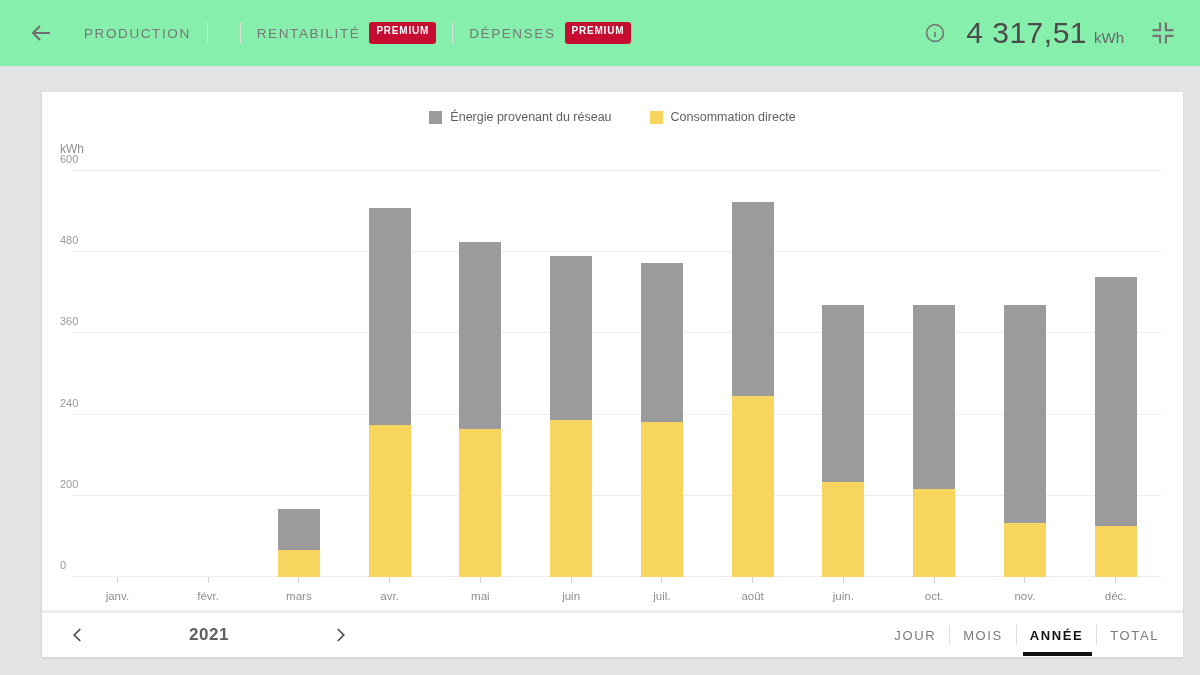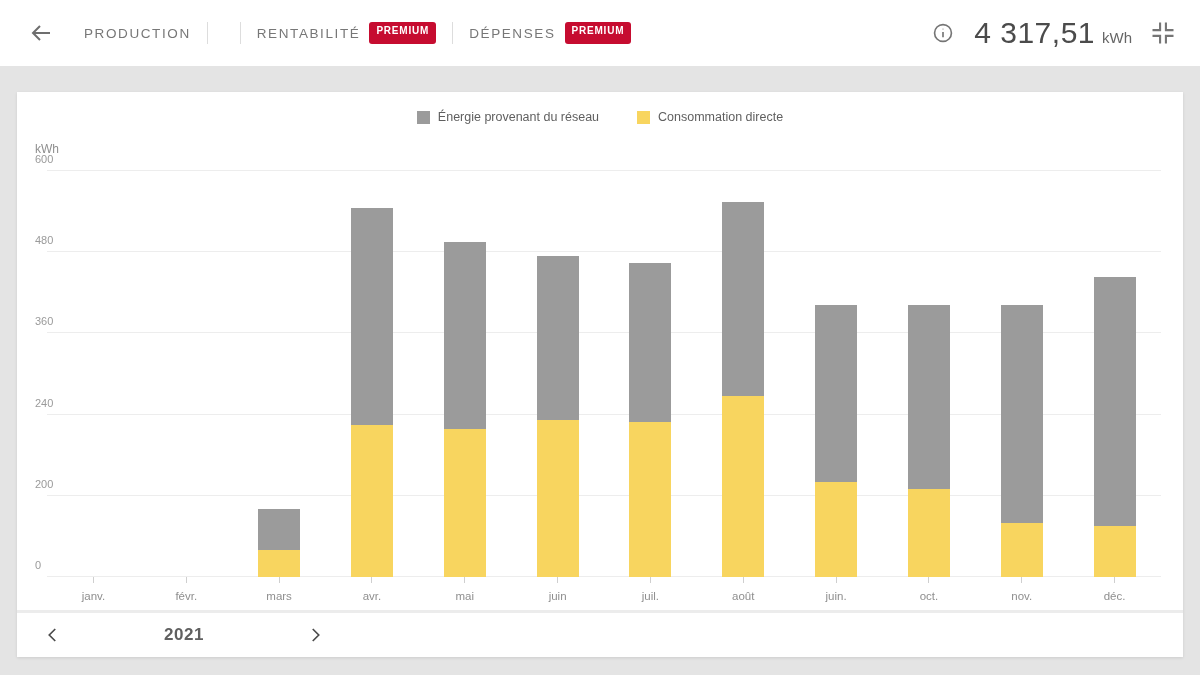--- a/index.html
+++ b/index.html
@@ -1,43 +1,43 @@
 <!DOCTYPE html>
 <html><head>
 <meta charset="utf-8">
 <style>
   * { margin:0; padding:0; box-sizing:border-box; }
   html,body { width:1200px; height:675px; overflow:hidden;
     font-family:"Liberation Sans", sans-serif; background:#e4e4e4; }
 
   
-  .header { height:66px; background:#ffffff; display:flex; align-items:center;
+  .header { height:66px; background:#86efac; display:flex; align-items:center;
     padding:0 22px 0 24px; position:relative; }
   .back-btn { width:34px; height:34px; display:flex; align-items:center; justify-content:center;
     cursor:pointer; margin-right:26px; flex:0 0 auto; }
   .tabs { display:flex; align-items:center; height:100%; }
   .tab { display:flex; align-items:center; height:100%; position:relative;
     font-size:13.5px; letter-spacing:1.6px; color:#777; cursor:pointer; white-space:nowrap; }
   .tab.active { color:#1d1d1b; font-weight:bold; }
   .tab.active::after { content:""; position:absolute; left:-11px; right:-12px; bottom:3px;
     height:4px; background:#1a1a1a; }
   .tab-divider { width:1px; height:22px; background:#ddd; margin:0 16px; }
   .premium-badge { background:#c60c30; color:#fff; font-size:10px; font-weight:bold;
     letter-spacing:0.8px; padding:3px 7px 8px; border-radius:3px; margin-left:9px; }
   .header-right { margin-left:auto; display:flex; align-items:center; }
   .info-btn { width:22px; height:22px; display:flex; align-items:center; justify-content:center;
     cursor:pointer; margin-right:20px; }
-  .total-group { display:flex; align-items:baseline; margin-right:16px; }
+  .total-group { display:flex; align-items:baseline; margin-right:24px; }
   .total-value { font-size:30px; color:#4b4b4b; letter-spacing:0.5px; }
   .total-unit { font-size:15px; color:#666; margin-left:7px; }
   .collapse-btn { width:30px; height:30px; display:flex; align-items:center; justify-content:center;
     cursor:pointer; }
 
   
-  .main { padding:26px 17px 18px; height:609px; }
+  .main { padding:26px 17px 18px; height:609px;margin-left:25px; }
   .card { background:#fff; width:100%; height:100%; box-shadow:0 1px 3px rgba(0,0,0,0.10);
     display:flex; flex-direction:column; }
 
   .chart-area { height:518px; position:relative; }
   .legend { position:absolute; top:18px; left:0; right:0; display:flex;
     justify-content:center; align-items:center; gap:38px; }
   .legend-item { display:flex; align-items:center; gap:8px; cursor:pointer; }
   .legend-swatch { width:13px; height:13px; flex:0 0 auto; }
   .legend-label { font-size:12.5px; color:#5f5f5f; }
   .kwh-label { position:absolute; left:18px; top:50px; font-size:12px; color:#8f8f8f; }
@@ -229,15 +229,24 @@
         </div>
         <div class="year-label">2021</div>
         <div class="nav-chevron">
           <span>
             <svg width="18" height="18" viewBox="0 0 24 24" fill="none" stroke="#4a4a4a" stroke-width="2.2">
               <polyline points="9,4 17,12 9,20"></polyline>
             </svg>
           </span>
         </div>
       </div>
+      <div class="view-tabs">
+        <div class="view-tab">JOUR</div>
+        <div class="view-divider"></div>
+        <div class="view-tab">MOIS</div>
+        <div class="view-divider"></div>
+        <div class="view-tab active">ANNÉE</div>
+        <div class="view-divider"></div>
+        <div class="view-tab">TOTAL</div>
+      </div>
     </div>
   </div>
 </div>
 
 </body></html>

